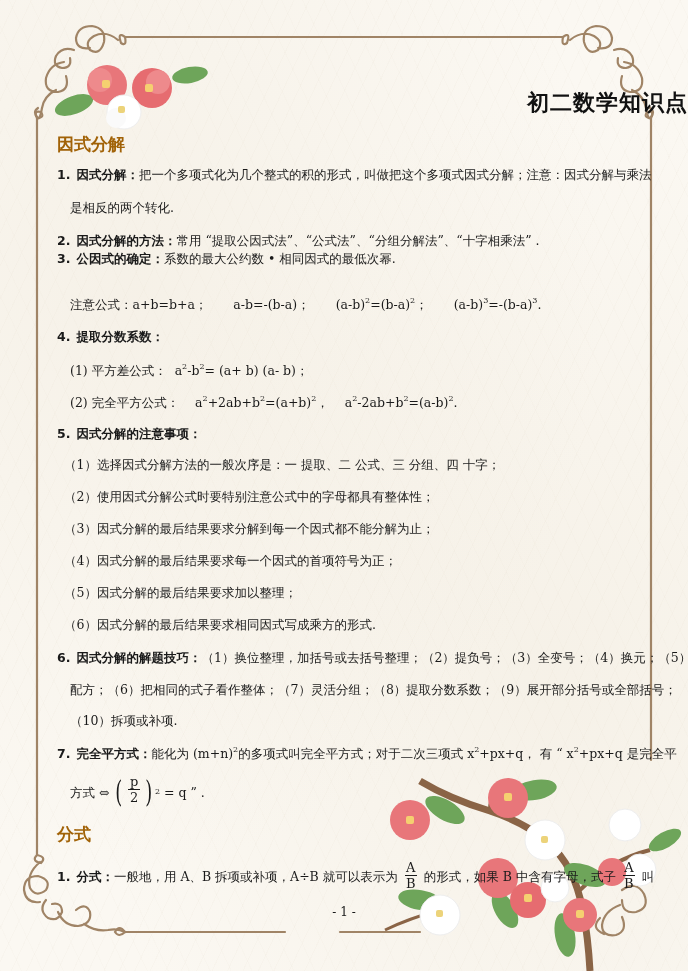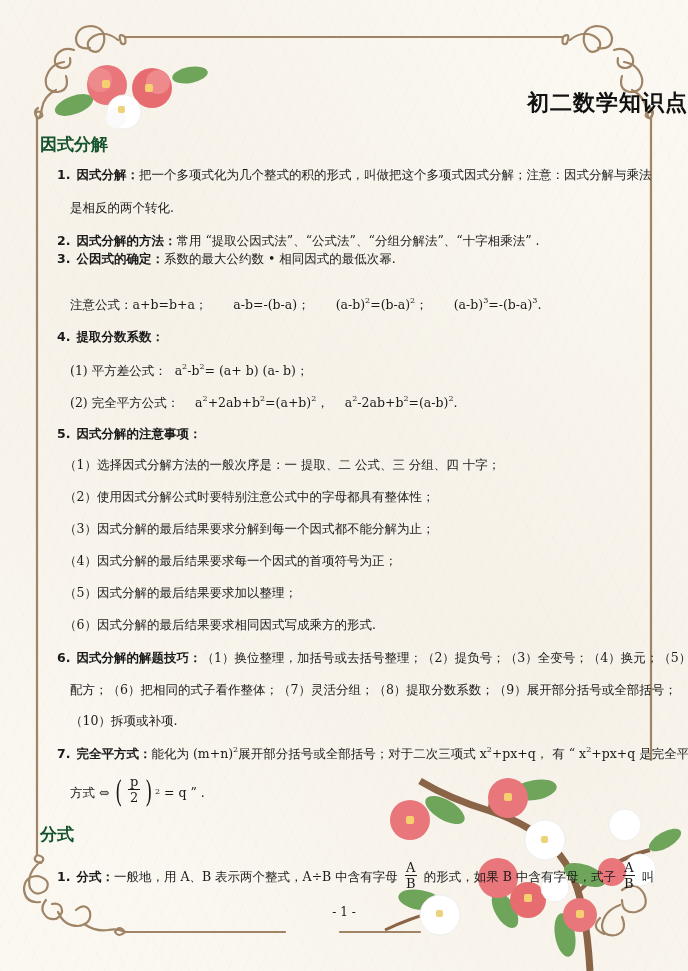--- a/index.html
+++ b/index.html
@@ -20,23 +20,23 @@
   }
   .frame-svg { position:absolute; left:0; top:0; width:688px; height:971px; pointer-events:none; }
   .deco { position:absolute; pointer-events:none; }
 
   .title {
     position:absolute; left:0; width:688px; top:88px; text-align:right;
     font-family:"DejaVu Sans", "Liberation Sans", sans-serif;
     font-size:22px; font-weight:bold; color:#111; letter-spacing:1px;
   }
   .section-h {
-    position:absolute; left:40px;
+    position:absolute; left:57px;
     font-family:"DejaVu Sans", "Liberation Sans", sans-serif;
-    font-size:17px; font-weight:bold; color:#14532d;
+    font-size:17px; font-weight:bold; color:#a16207;
   }
   .line {
     position:absolute; left:57px; font-size:12.5px; white-space:nowrap; color:#1a1a1a;
   }
   .line.indent { left:70px;text-align:right; }
   .line.indent2 { left:64px; }
   .num { font-family:"DejaVu Sans","Liberation Sans",sans-serif; font-weight:bold; margin-right:6px; }
   .kw { font-family:Liberation Serif, serif; font-weight:bold; }
   sup { font-size:8px; vertical-align:6px; }
   .gap { display:inline-block; width:26px; }
@@ -163,41 +163,41 @@
 <div class="line indent2" style="top:585px">（5）因式分解的最后结果要求加以整理；</div>
 <div class="line indent2" style="top:617px">（6）因式分解的最后结果要求相同因式写成乘方的形式.</div>
 
 <div class="line" style="top:650px">
   <span class="num">6.</span><span class="kw">因式分解的解题技巧：</span><span>（1）换位整理，加括号或去括号整理；（2）提负号；（3）全变号；（4）换元；（5）</span>
 </div>
 <div class="line indent" style="top:682px">配方；（6）把相同的式子看作整体；（7）灵活分组；（8）提取分数系数；（9）展开部分括号或全部括号；</div>
 <div class="line indent" style="top:713px">（10）拆项或补项.</div>
 
 <div class="line" style="top:745px">
-  <span class="num">7.</span><span class="kw">完全平方式：</span><span>能化为 (m+n)</span><sup>2</sup><span>展开部分括号或全部括号；对于二次三项式 x</span><sup>2</sup><span>+px+q，  有 “ x</span><sup>2</sup><span>+px+q 是完全平</span>
+  <span class="num">7.</span><span class="kw">完全平方式：</span><span>能化为 (m+n)</span><sup>2</sup><span>的多项式叫完全平方式；对于二次三项式 x</span><sup>2</sup><span>+px+q，  有 “ x</span><sup>2</sup><span>+px+q 是完全平</span>
 </div>
 <div class="line indent" style="top:778px">
   <span>方式 ⇔</span>
   <span class="paren-frac">
     <span class="big-paren">(</span>
     <span class="frac">
         <span>p</span>
         <span class="bar"></span>
         <span>2</span>
       </span>
     <span class="big-paren">)</span>
       <sup style="vertical-align:14px">2</sup>
   </span>
   <span>= q ” .</span>
 </div>
 
 <div class="section-h" style="top:823px">分式</div>
 
 <div class="line" style="top:862px">
-  <span class="num">1.</span><span class="kw">分式：</span><span>一般地，用 A、B 表示两个整式，A÷B 中含有字母</span>
+  <span class="num">1.</span><span class="kw">分式：</span><span>一般地，用 A、B 拆项或补项，A÷B 就可以表示为</span>
   <span class="frac">
       <span>A</span>
       <span class="bar"></span>
       <span>B</span>
     </span>
   <span>的形式，如果 B 中含有字母，式子</span>
   <span class="frac">
       <span>A</span>
       <span class="bar"></span>
       <span>B</span>

